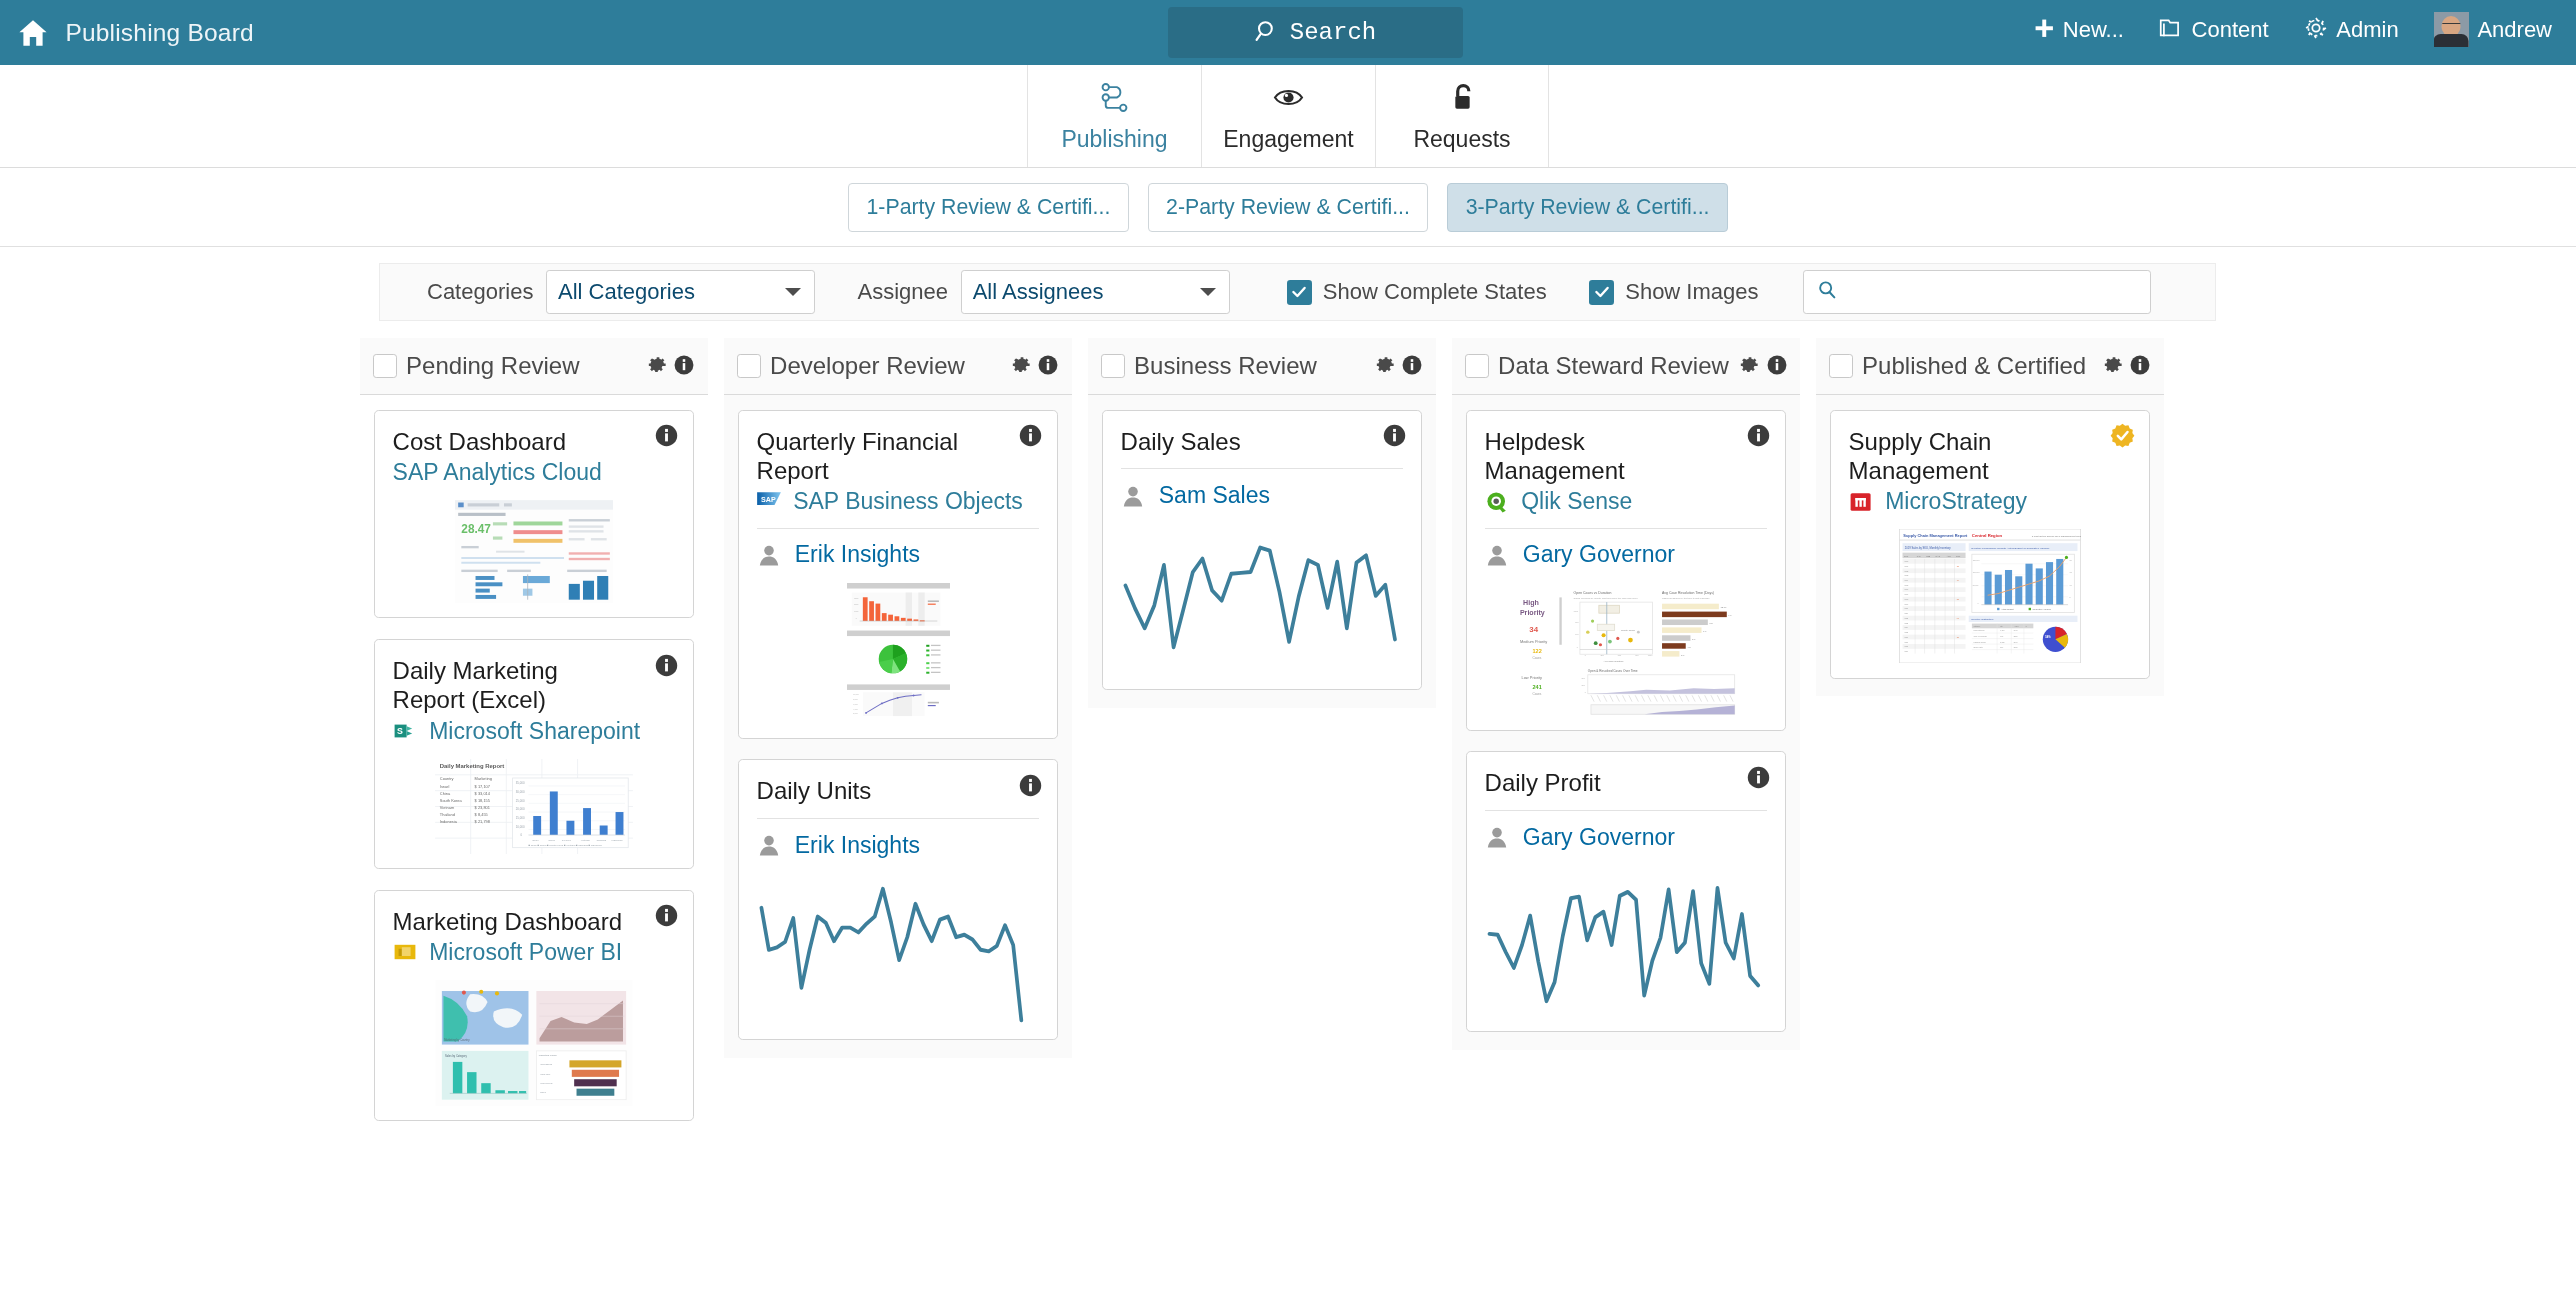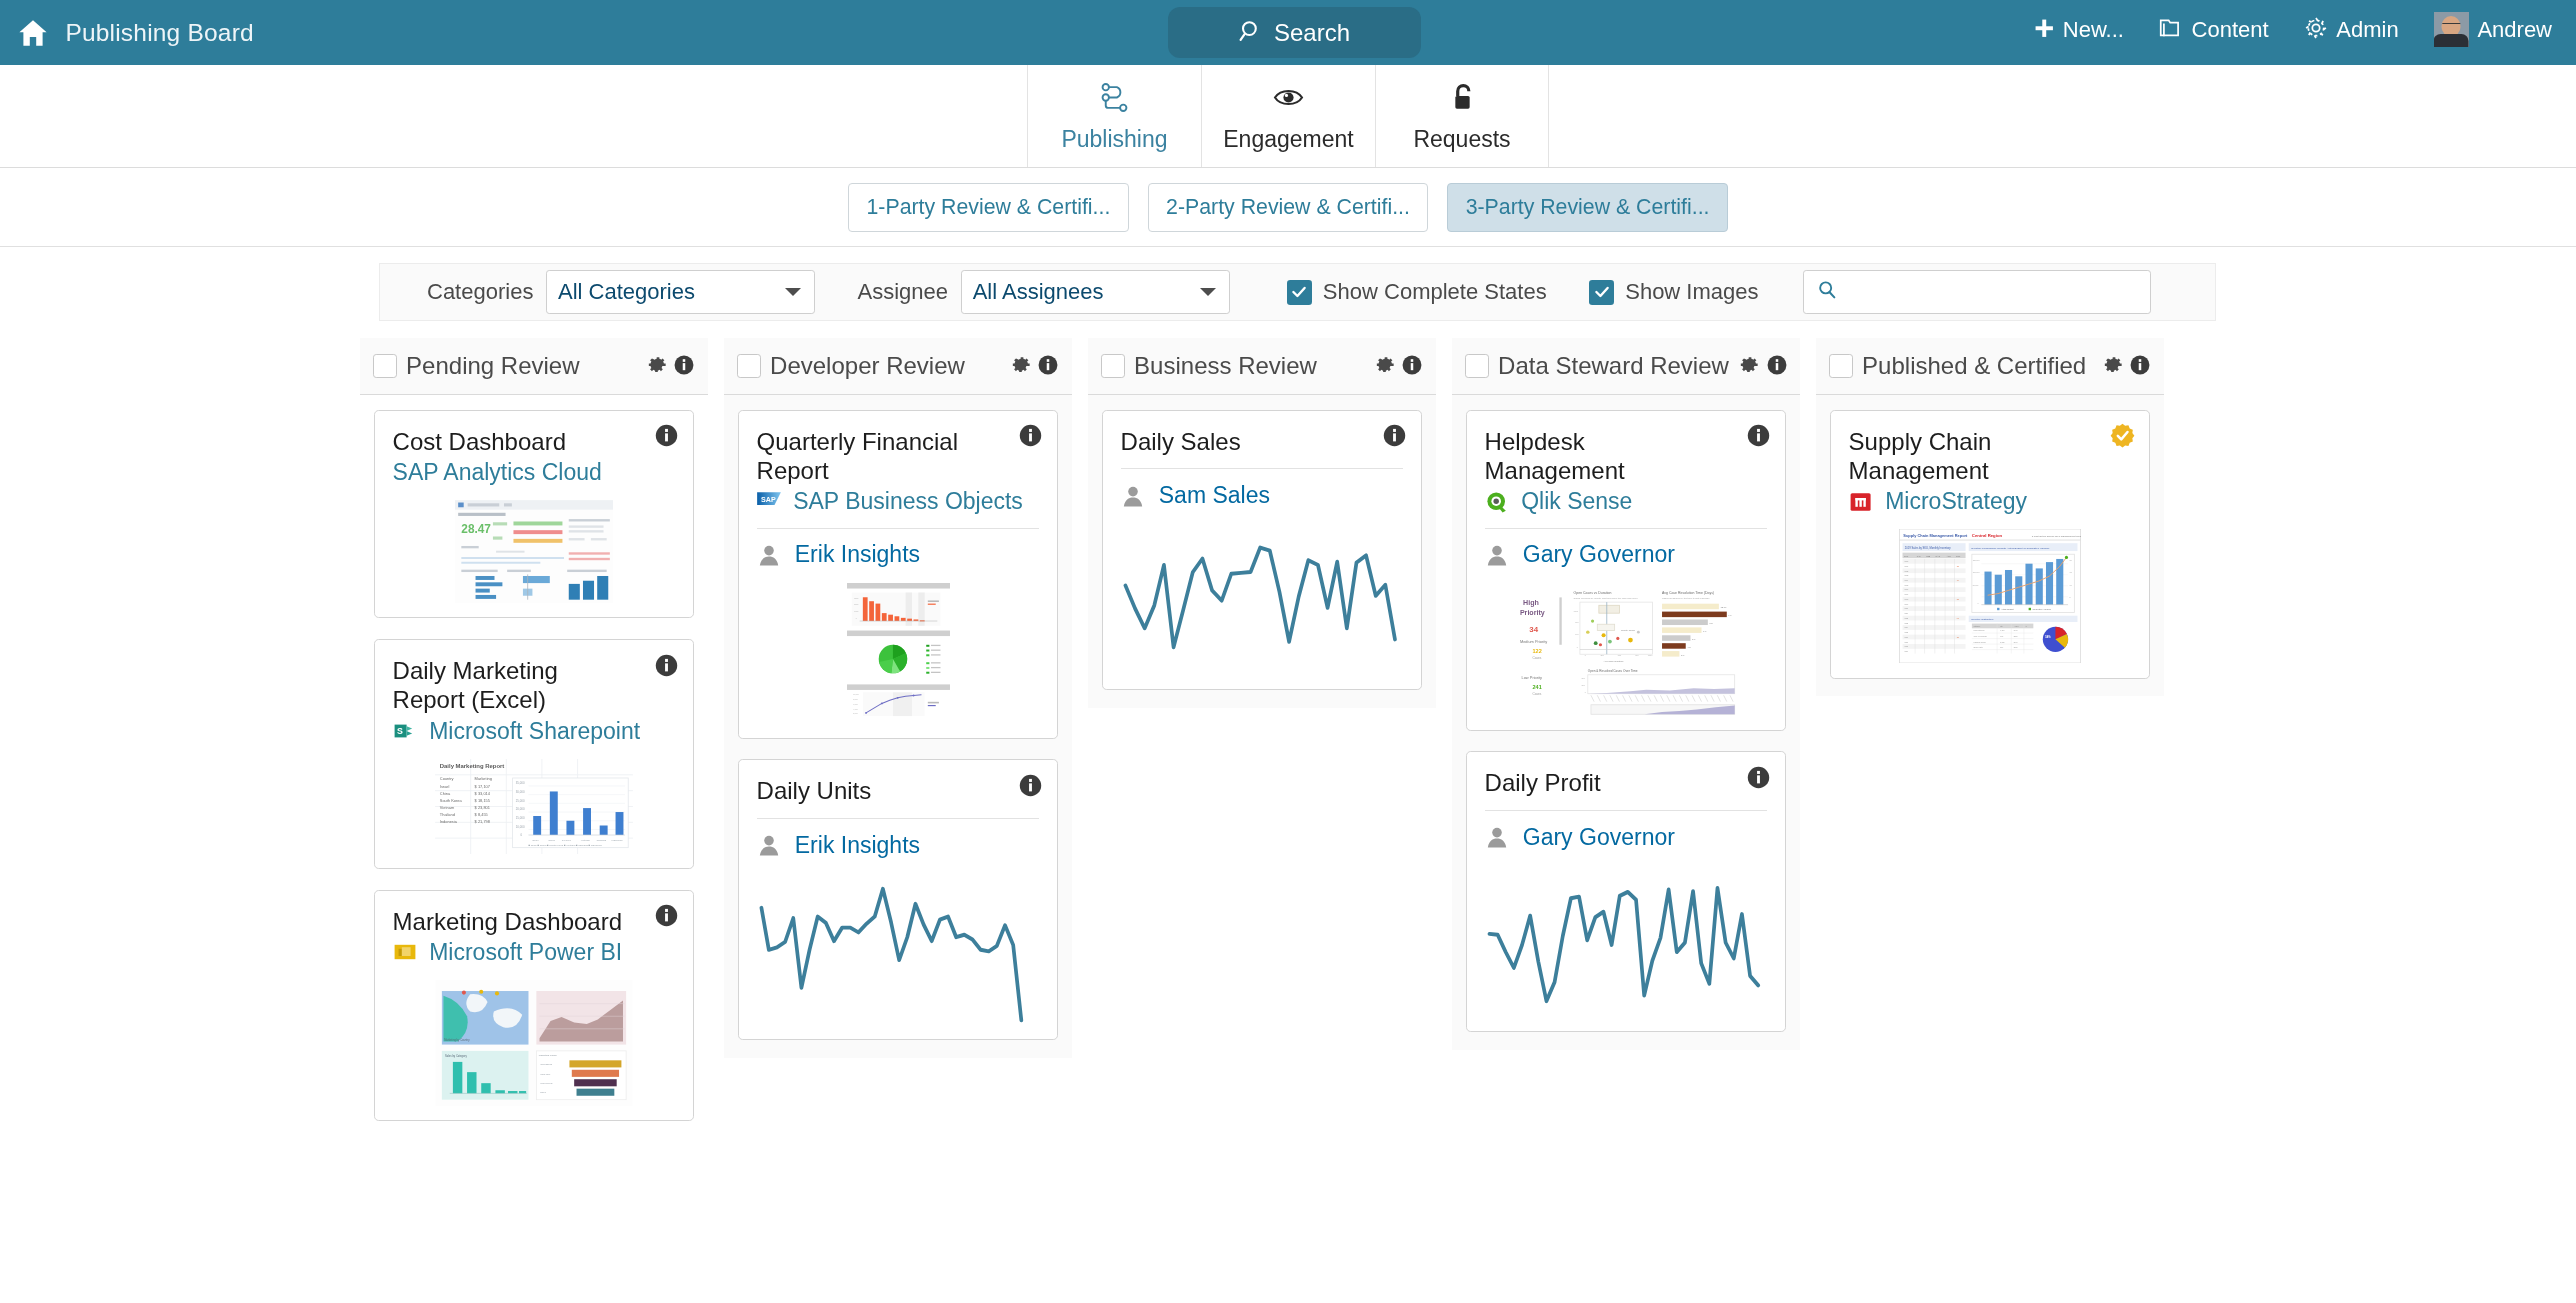--- a/index.html
+++ b/index.html
@@ -17,25 +17,25 @@
     display: flex;
     align-items: center;
     position: relative;
   }
   .brand { display: flex; align-items: center; padding-left: 17.4px; gap: 16px; }
   .home-icon { width: 32px; height: 32px; display:block; }
   .brand-title { color: #eef5f8; font-size: 24.5px; letter-spacing: 0.2px; }
 
   .search-btn {
     position: absolute; left: 1168px; top: 7.1px;
-    width: 253px; height: 51px;
+    width: 295px; height: 51px;
     background: #2a6d86;
-    border-radius: 12px;
+    border-radius: 4px;
     display: flex; align-items: center; justify-content: center;
-    gap: 11px; cursor: pointer;
+    gap: 11px; cursor: pointer; font-family: Liberation Mono, monospace;
   }
   .search-btn .lbl { color: #fff; font-size: 24px; }
 
   .topright {
     position: absolute; right: 24px; top: 0; height: 59px;
     display: flex; align-items: center; gap: 35px;
   }
   .tr-item { display: flex; align-items: center; gap: 8.7px; cursor: pointer; }
   .tr-item .lbl { color: #fff; font-size: 22px; }
   .avatar {

